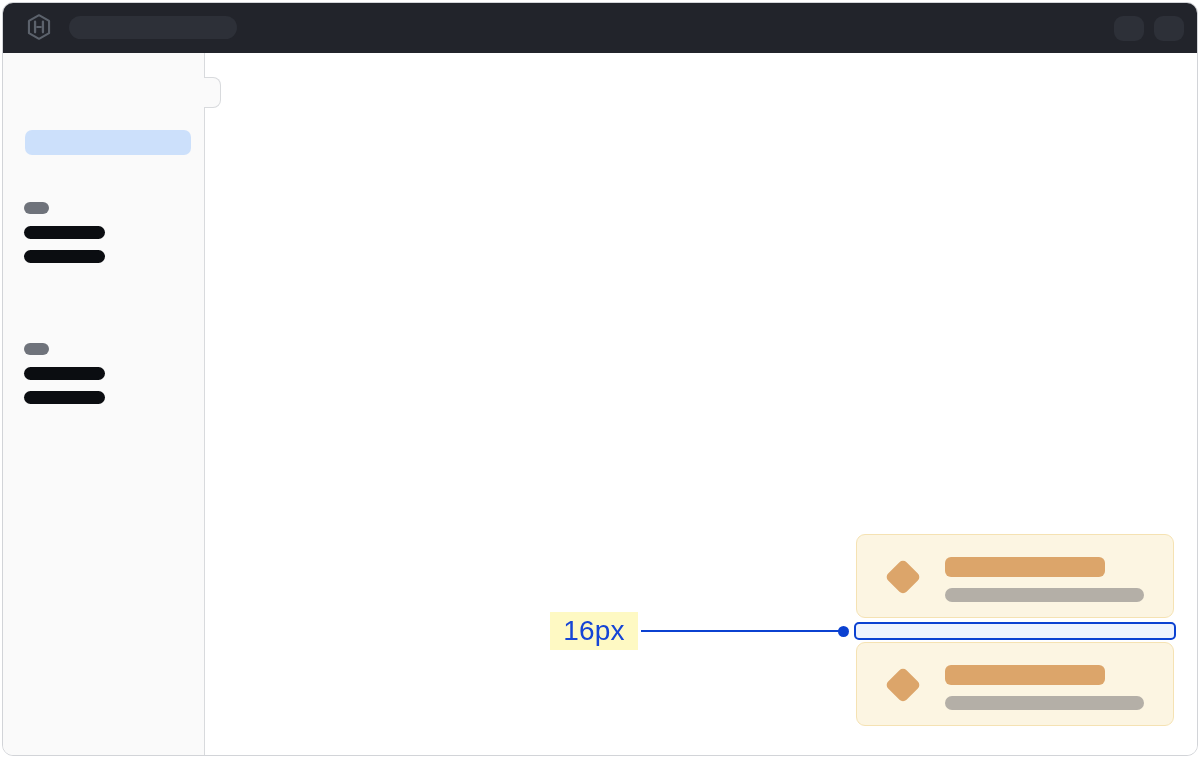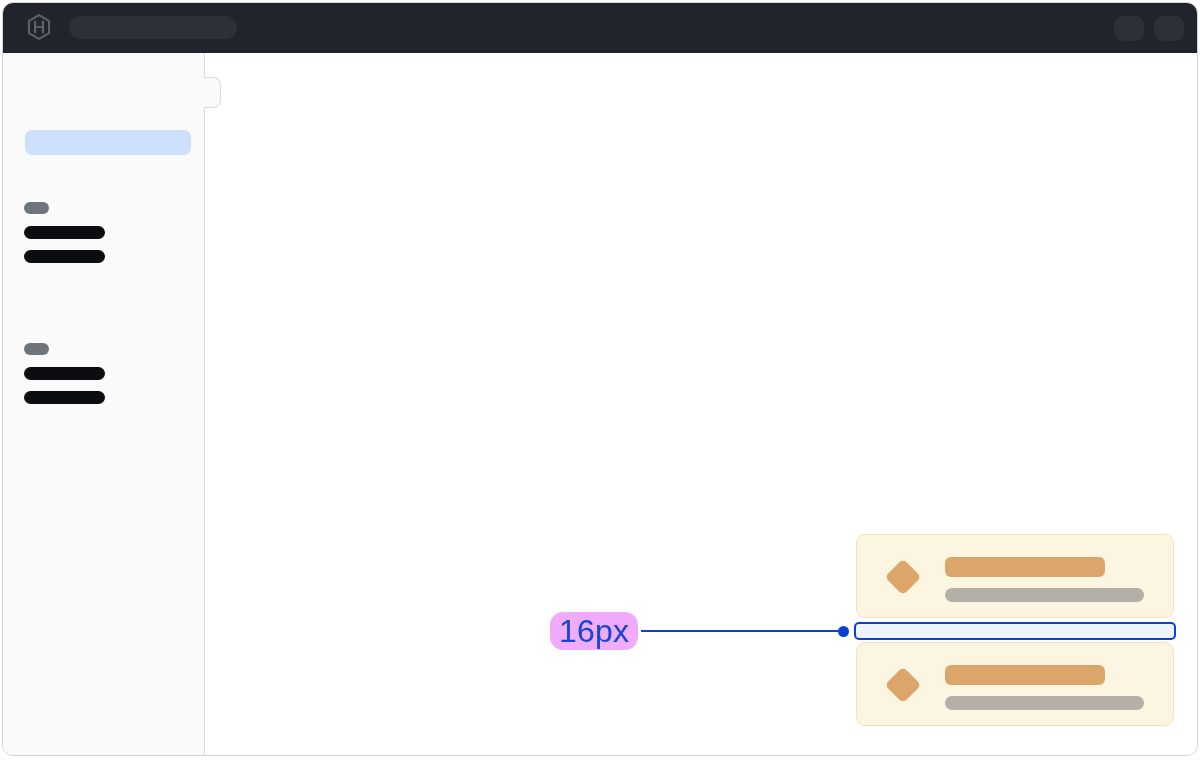--- a/index.html
+++ b/index.html
@@ -138,24 +138,24 @@
   .leader-dot {
     position: absolute; left: 834.5px; top: 622.5px;
     width: 11px; height: 11px;
     border-radius: 50%;
     background: #0b41d1;
     z-index: 2;
   }
   .gap-label {
     position: absolute; left: 547px; top: 609px;
     width: 88px; height: 38px;
-    border-radius: 13px;
-    background: #f0abfc;
+    border-radius: 0;
+    background: #fef9c3;
     color: #1645d6;
-    font-size: 32px;
+    font-size: 28px;
     font-weight: 500;
     line-height: 38px;
     text-align: center;
     letter-spacing: 0.2px;
     z-index: 2;
   }
 </style>
 </head>
 <body>
 

